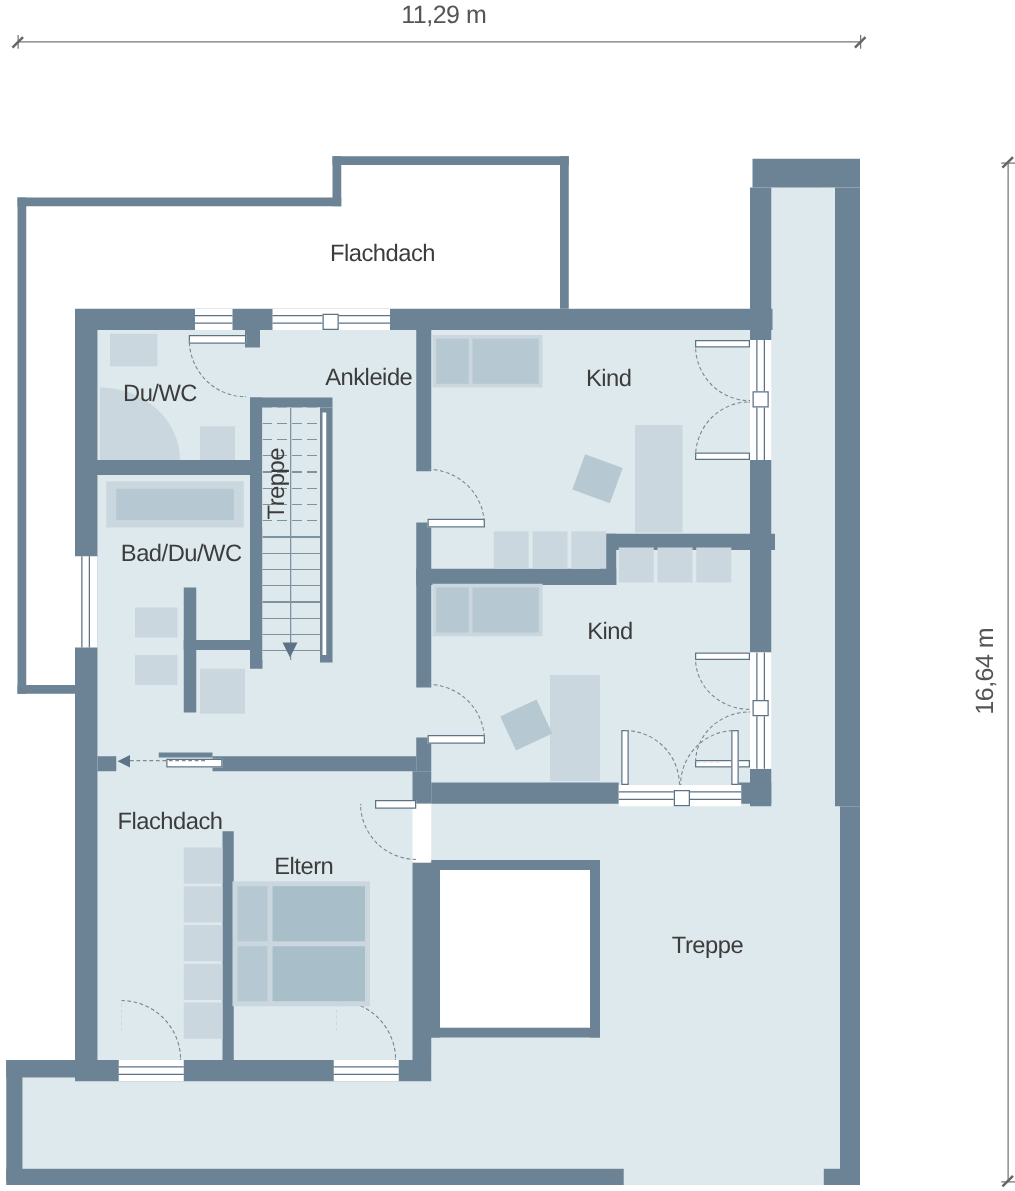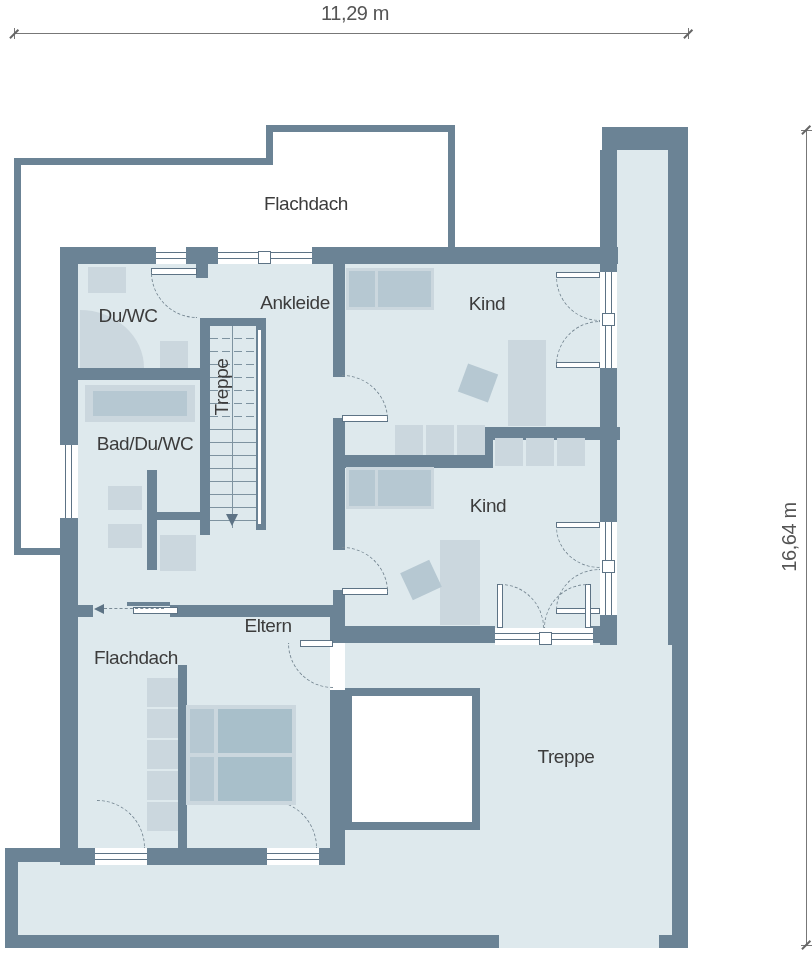--- a/index.html
+++ b/index.html
@@ -213,16 +213,16 @@
   <div class="furn3" style="left:218px;top:757px;width:74px;height:44px;"></div>
 
   <div class="lbl" style="left:306px;top:204px;">Flachdach</div>
   <div class="lbl" style="left:128px;top:316px;">Du/WC</div>
   <div class="lbl" style="left:295px;top:303px;">Ankleide</div>
   <div class="lbl" style="left:487px;top:304px;">Kind</div>
   <div class="lbl" style="left:145px;top:444px;">Bad/Du/WC</div>
   <div class="lbl rot" style="left:222px;top:387px;">Treppe</div>
   <div class="lbl" style="left:488px;top:506px;">Kind</div>
   <div class="lbl" style="left:136px;top:658px;">Flachdach</div>
-  <div class="lbl" style="left:243px;top:626px;margin-left:25px;">Eltern</div>
+  <div class="lbl" style="left:243px;top:694px;">Eltern</div>
   <div class="lbl" style="left:566px;top:757px;">Treppe</div>
 
 </div>
 
 </body></html>

